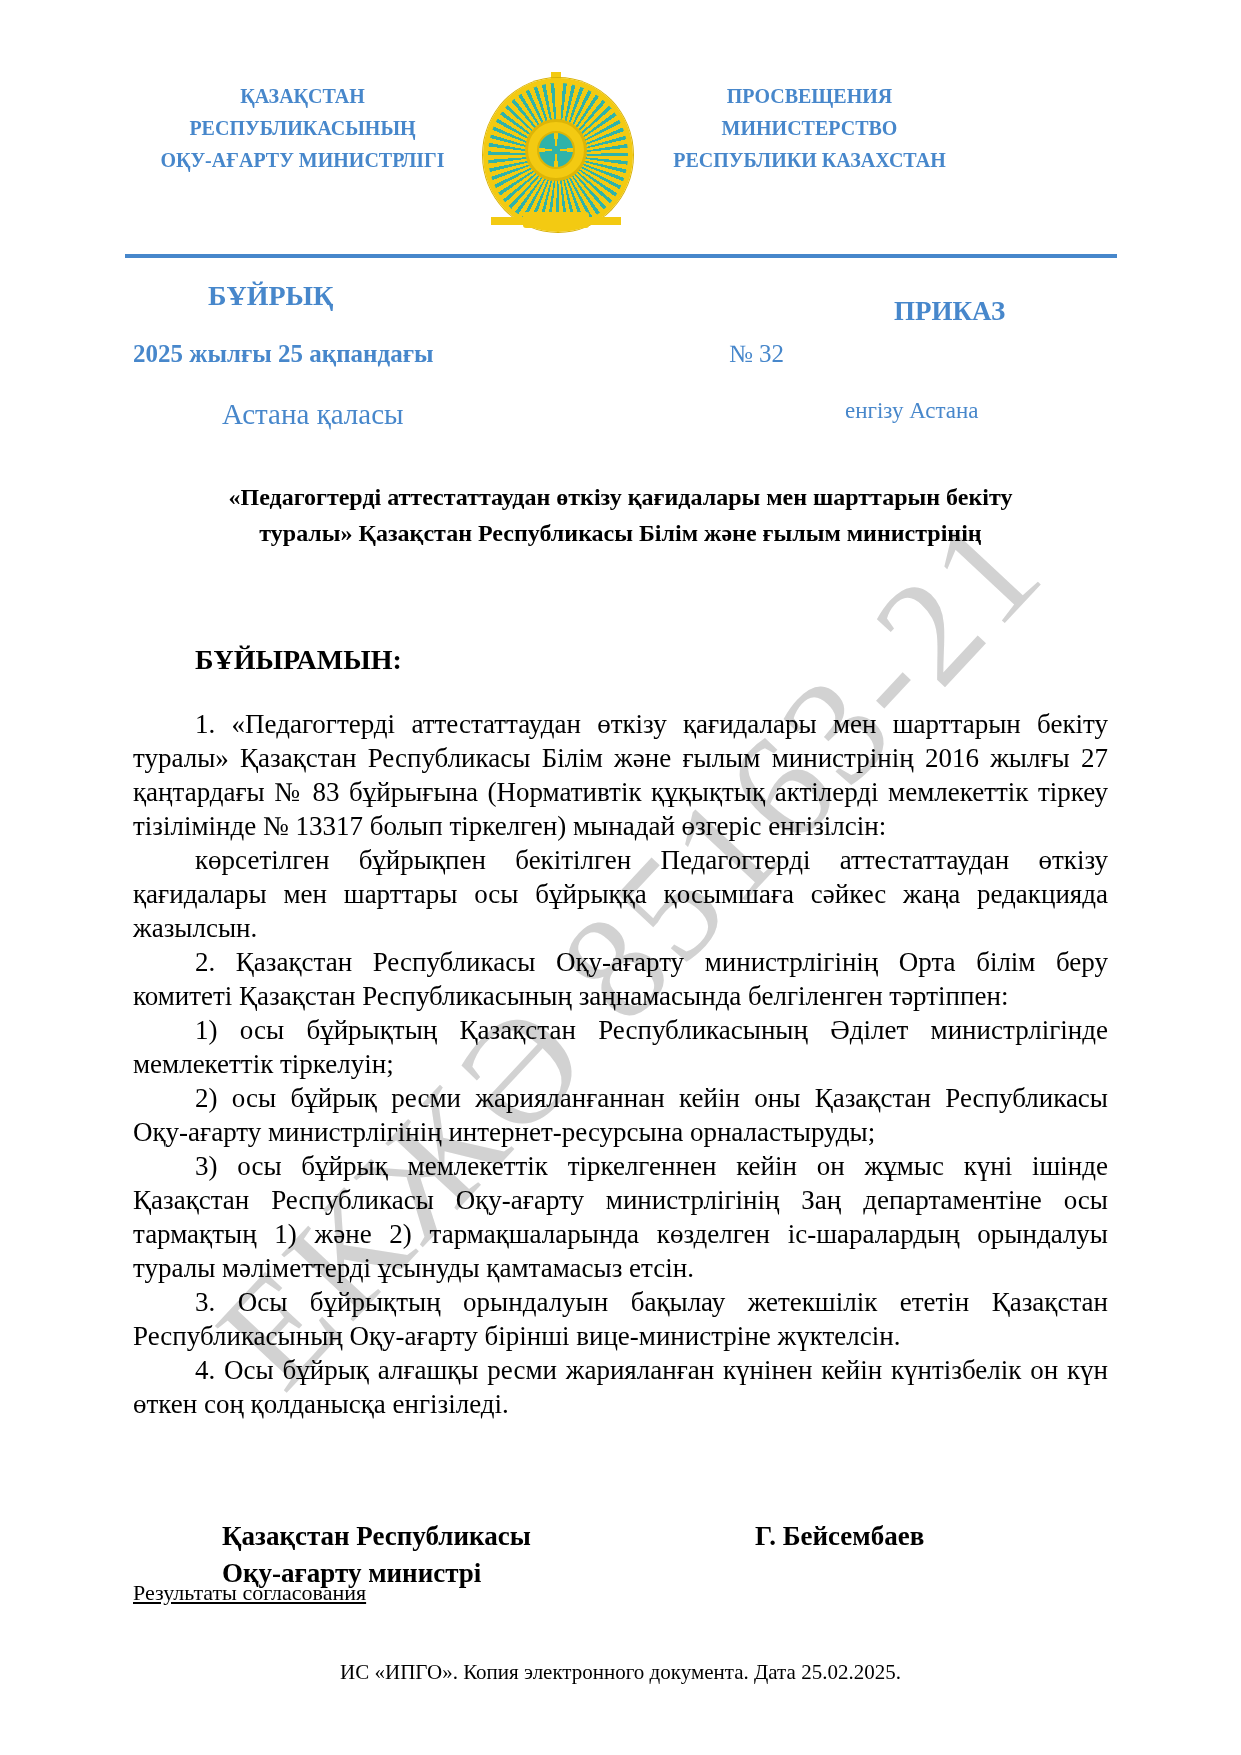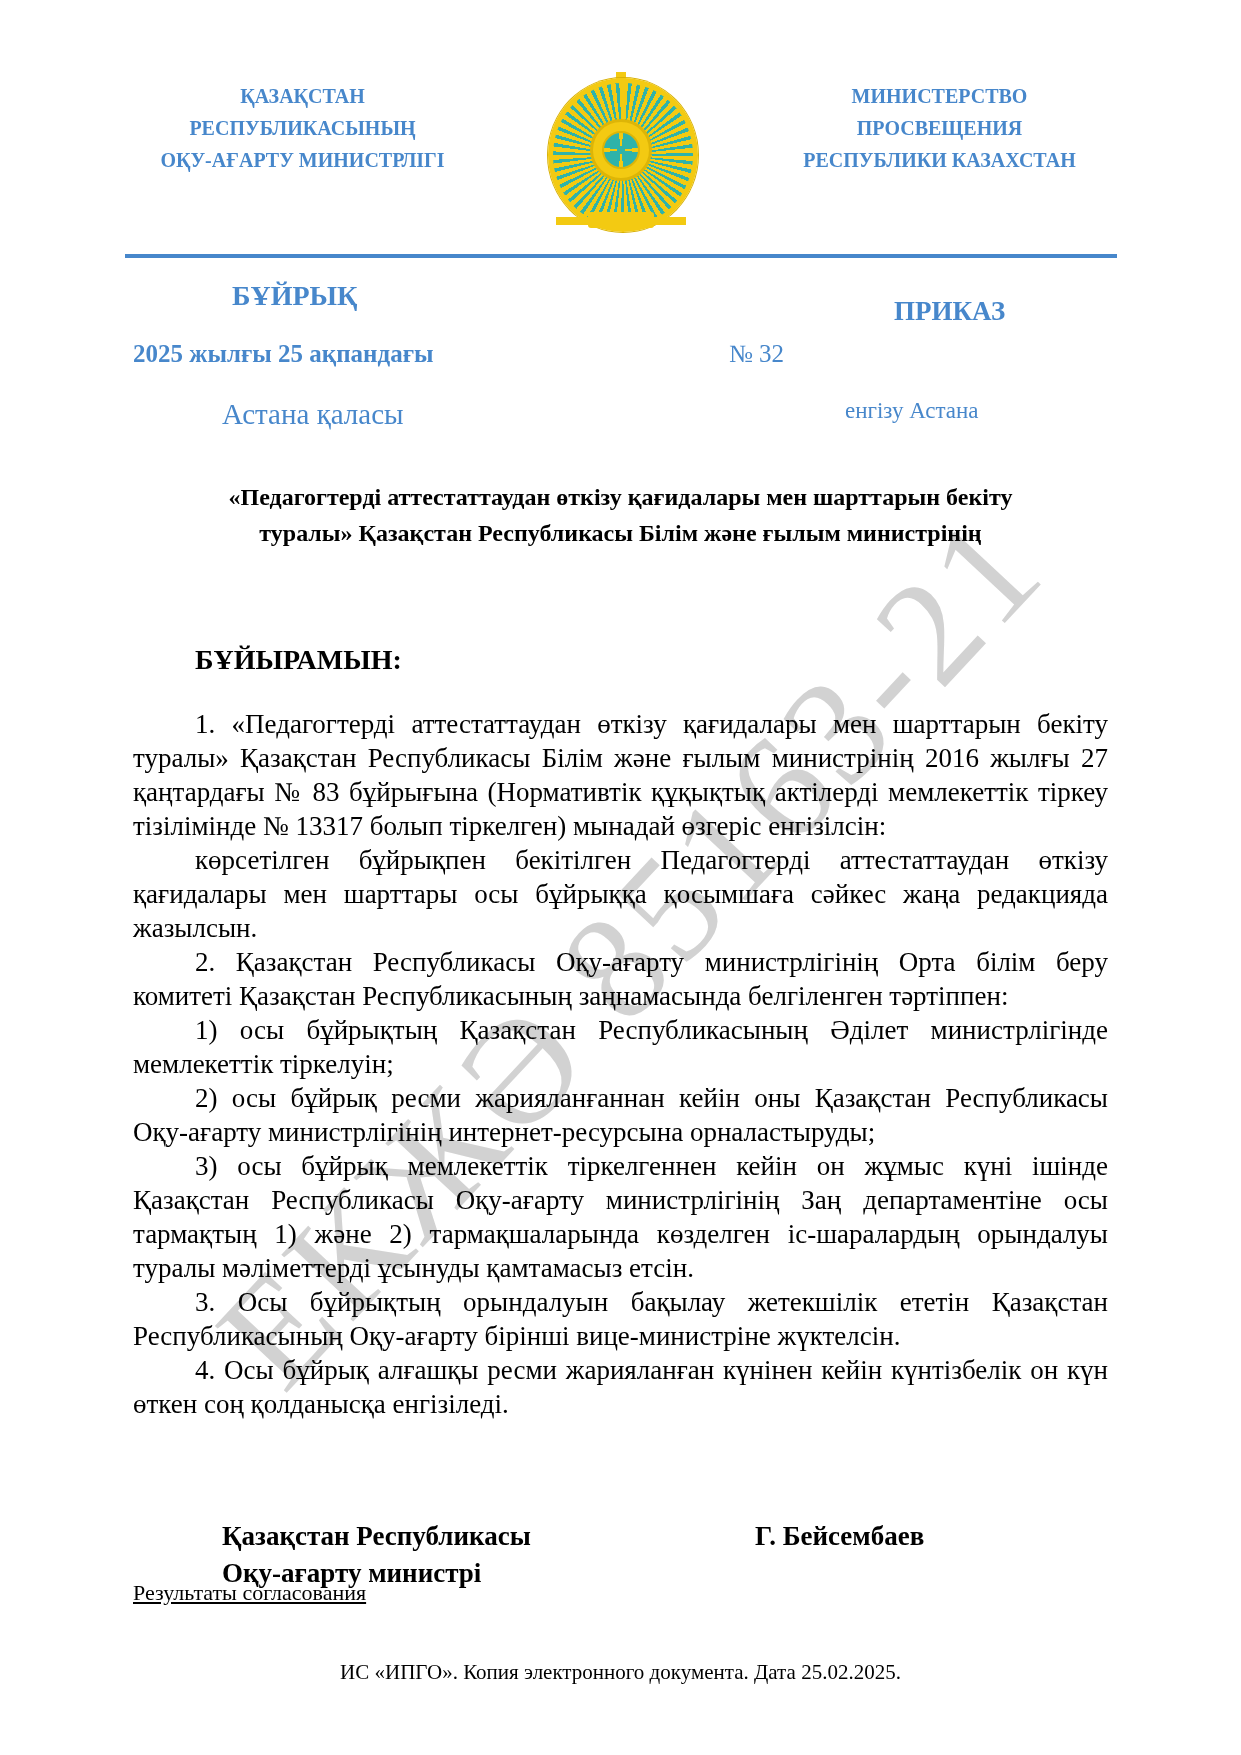--- a/index.html
+++ b/index.html
@@ -22,21 +22,21 @@
     color:#c7c7c7;
     opacity:.8;
     white-space:nowrap;
     z-index:0;
     font-family:"Liberation Serif", serif;
   }
   .content{position:relative;z-index:1;}
   
   .org-header{
     position:absolute;left:125px;top:80px;width:992px;
-    display:flex;justify-content:space-between;align-items:flex-start;
+    display:flex;align-items:flex-start;
   }
   .org-name{
     width:355px;
     text-align:center;
     font-weight:bold;
     font-size:20px;line-height:32px;
     color:#4787cb;
   }
   .org-name div{white-space:nowrap;}
   
@@ -68,21 +68,21 @@
   }
   .emblem-top{
     position:absolute;left:50%;top:-2px;transform:translateX(-50%);
     width:10px;height:16px;background:#f3ca12;
   }
   .rule{
     position:absolute;left:125px;top:254px;width:992px;height:4px;
     background:#4787cb;
   }
   
-  .order-type-kk{position:absolute;left:232px;top:280px;font-size:28px;font-weight:bold;color:#4787cb;}
+  .order-type-kk{position:absolute;left:208px;top:280px;font-size:28px;font-weight:bold;color:#4787cb;}
   .order-type-ru{position:absolute;left:848px;top:296px;font-size:27px;font-weight:bold;color:#4787cb;margin-left:46px;}
   .order-date{position:absolute;left:133px;top:340px;font-size:25px;font-weight:bold;color:#4787cb;}
   .order-number{position:absolute;left:729px;top:340px;font-size:25px;font-weight:normal;color:#4787cb;}
   .city-kk{position:absolute;left:222px;top:398px;font-size:29px;color:#4787cb;}
   .city-ru{position:absolute;left:845px;top:398px;font-size:23px;color:#4787cb;}
   
   .doc-title{
     position:absolute;left:133px;top:479px;width:975px;
     text-align:center;font-weight:bold;font-size:24px;line-height:36px;
     color:#000;
@@ -126,22 +126,22 @@
         <div>ОҚУ-АҒАРТУ МИНИСТРЛІГІ</div>
       </div>
       <div class="emblem">
         <div class="emblem-top"></div>
         <div class="emblem-disc"></div>
         <div class="emblem-core"></div>
         <div class="emblem-core-inner"></div>
         <div class="emblem-banner"></div>
       </div>
       <div class="org-name">
+        <div>ПРОСВЕЩЕНИЯ</div>
         <div>МИНИСТЕРСТВО</div>
-        <div>ПРОСВЕЩЕНИЯ</div>
         <div>РЕСПУБЛИКИ КАЗАХСТАН</div>
       </div>
     </div>
 
     <div class="rule"></div>
 
     <div class="order-type-kk">БҰЙРЫҚ</div>
     <div class="order-type-ru">ПРИКАЗ</div>
     <div class="order-date">2025 жылғы 25 ақпандағы</div>
     <div class="order-number">№ 32</div>

